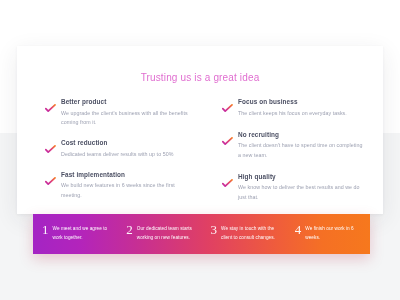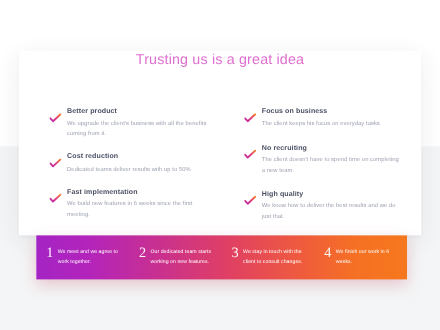--- a/index.html
+++ b/index.html
@@ -38,24 +38,25 @@
     top: 46px;
     width: 366px;
     height: 168px;
     background: #ffffff;
     box-shadow: 0 6px 22px rgba(40, 40, 60, 0.09),
                 0 1px 3px rgba(40, 40, 60, 0.05);
   }
 
   .card-title {
     text-align: center;
-    font-size: 13px;
+    font-size: 10px;
     font-weight: 400;
     color: #e06ed0;
     letter-spacing: .15px;
+    margin-top: 26px;
   }
 
   
   .features {
     position: absolute;
     left: 0;
     top: 52px;
     width: 366px;
     display: flex;
   }

